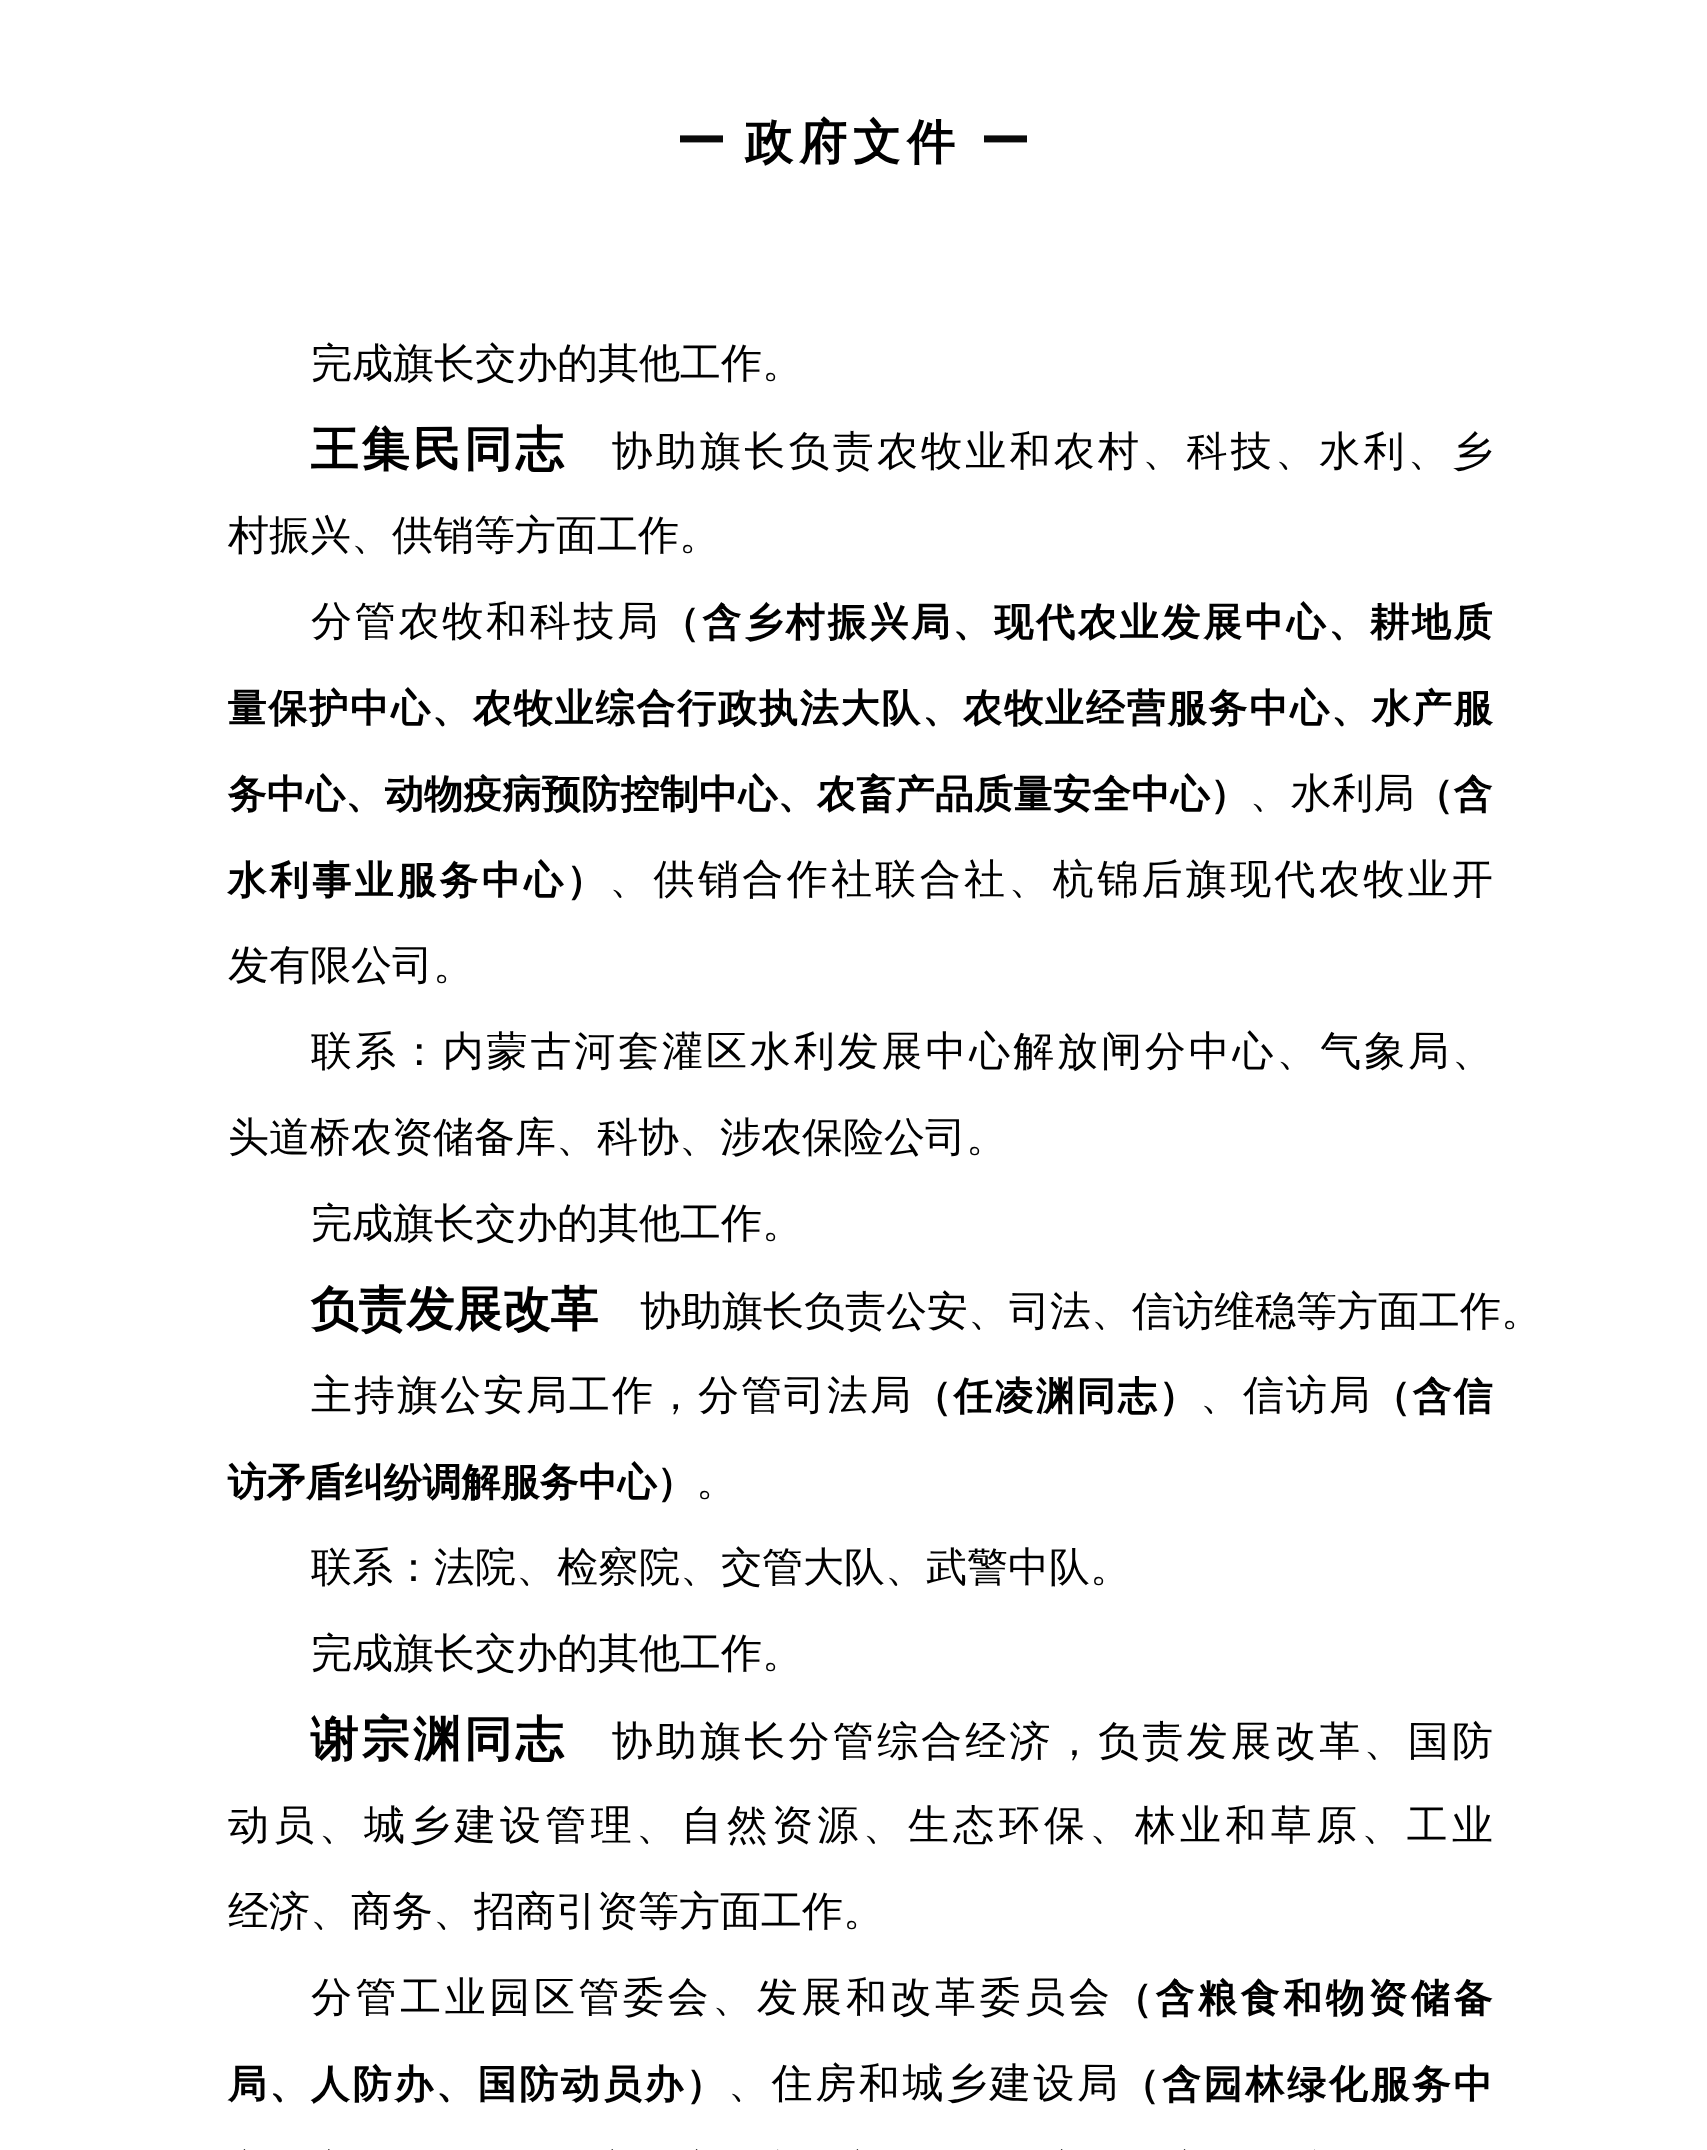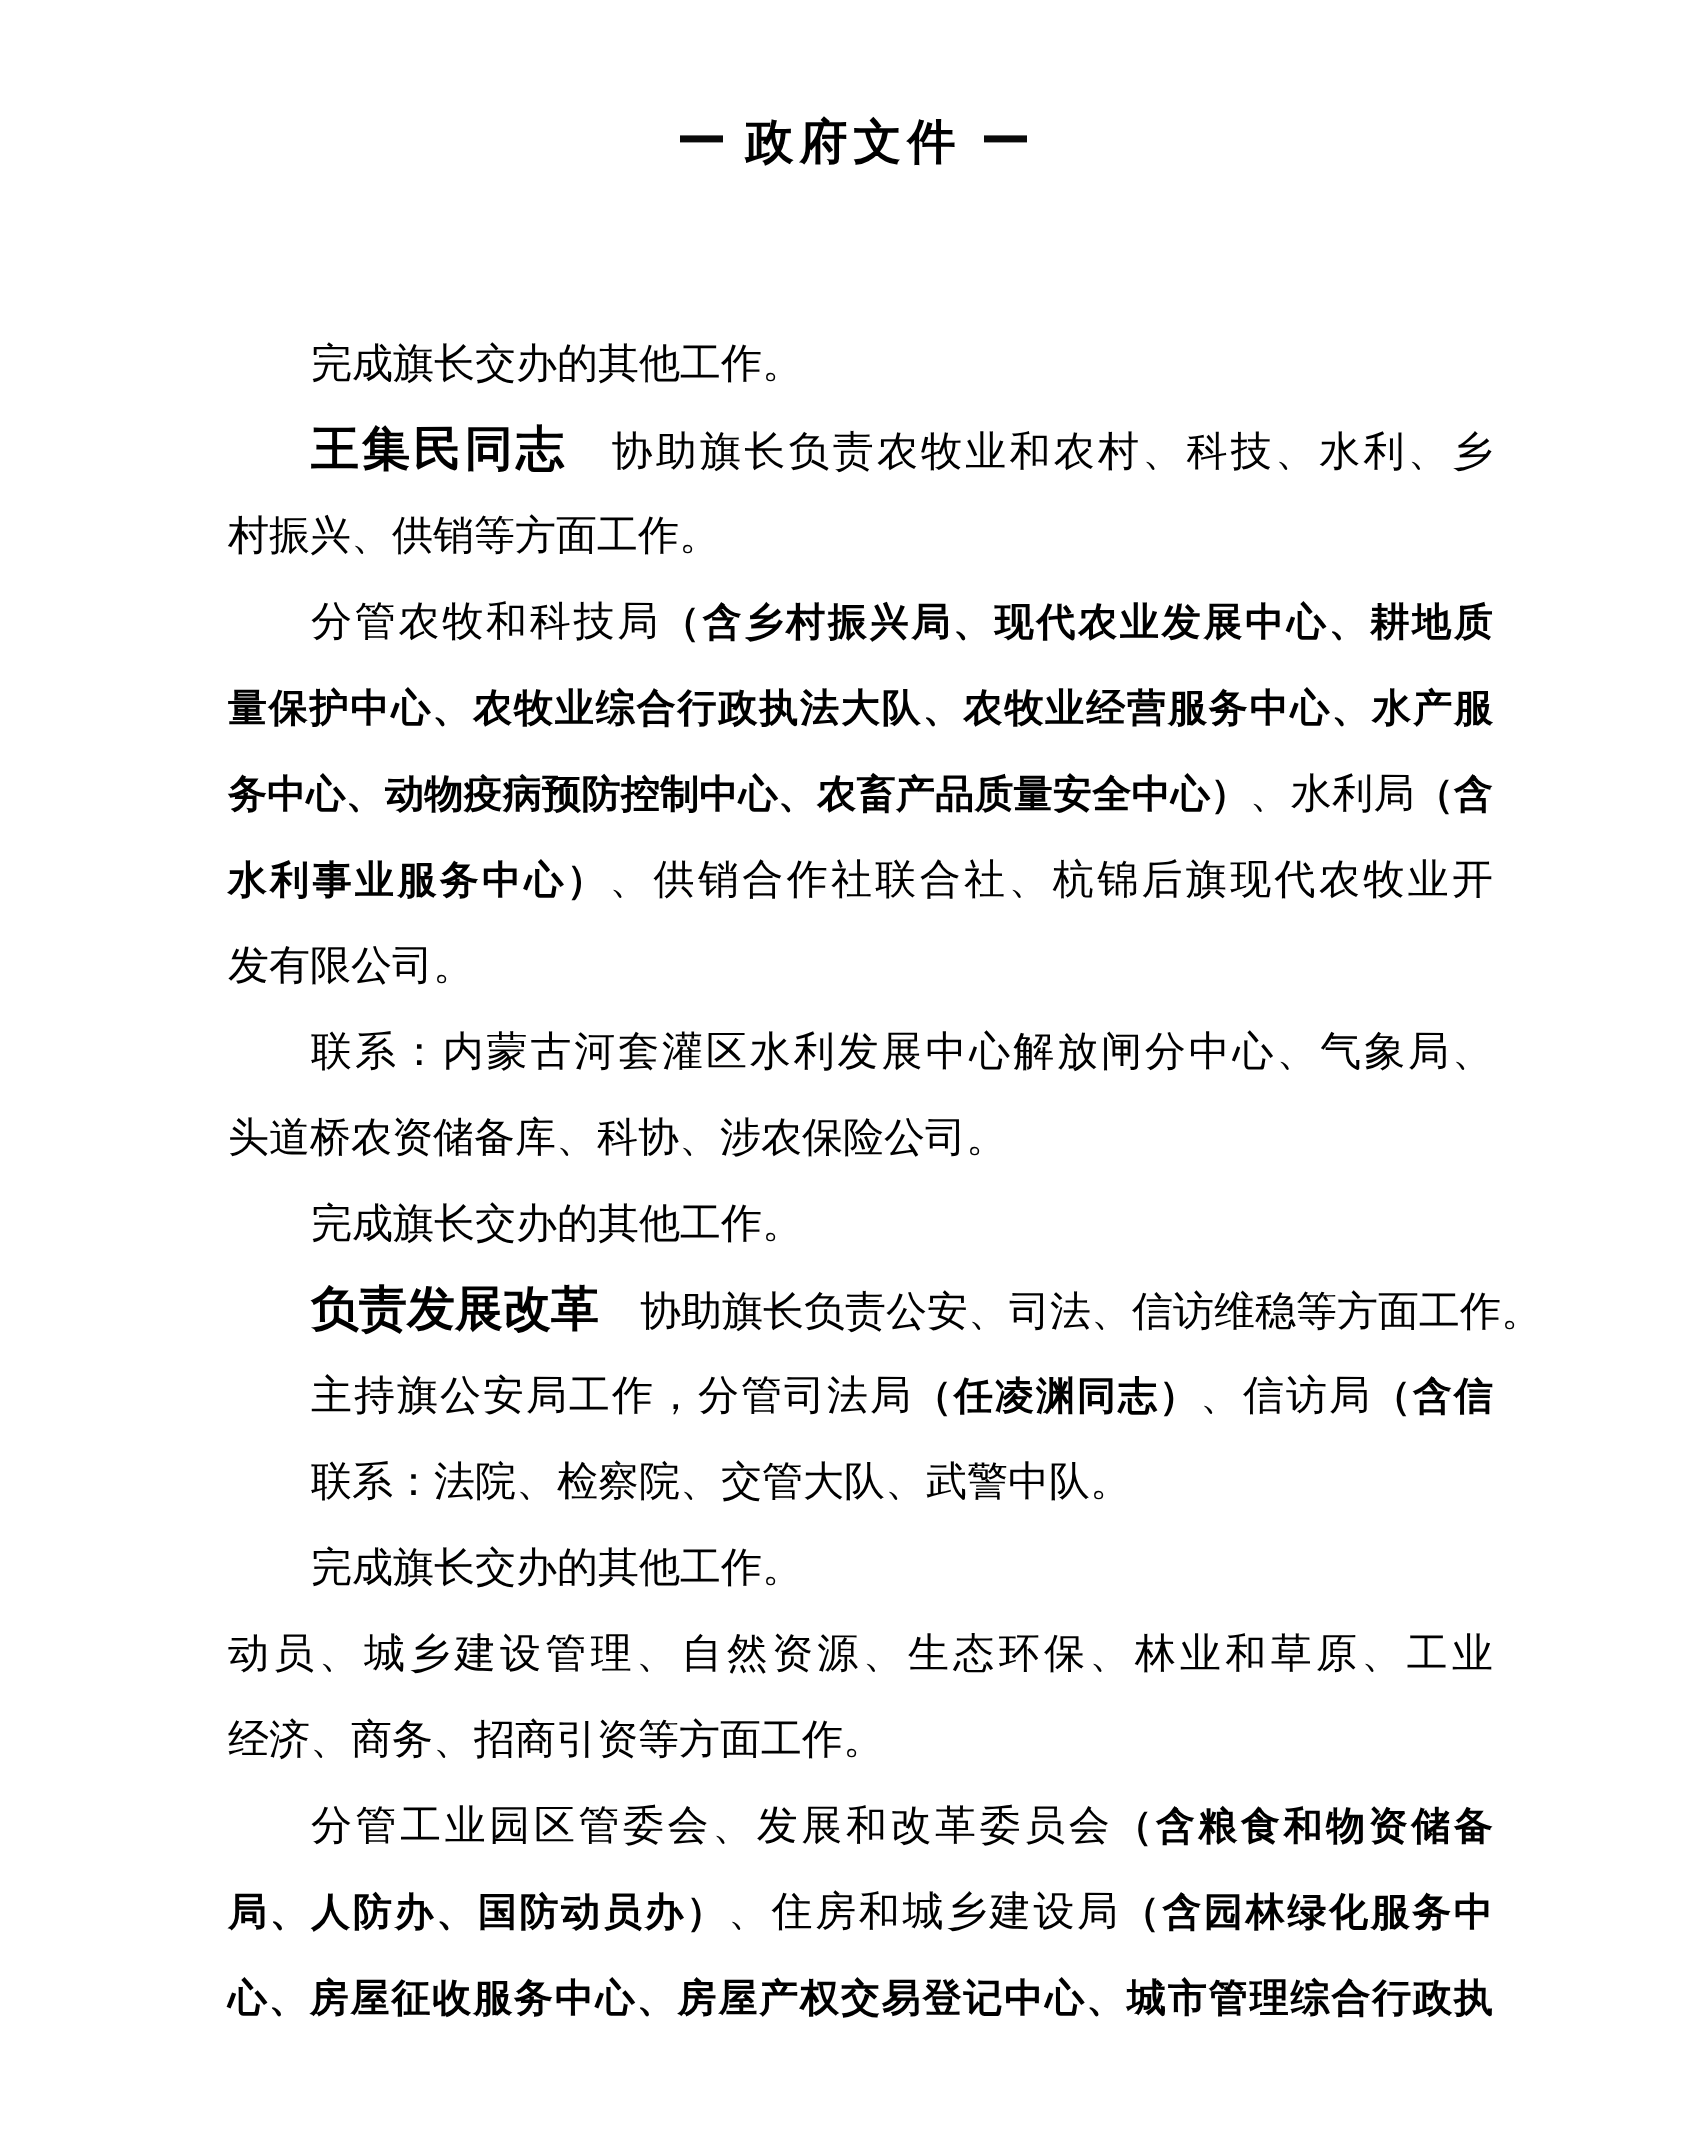--- a/index.html
+++ b/index.html
@@ -87,22 +87,24 @@
       <div class="line indent"><span class="seg-regular">分管农牧和科技局</span><span class="seg-bold">（含乡村振兴局、现代农业发展中心、耕地质</span></div>
       <div class="line"><span class="seg-bold">量保护中心、农牧业综合行政执法大队、农牧业经营服务中心、水产服</span></div>
       <div class="line"><span class="seg-bold">务中心、动物疫病预防控制中心、农畜产品质量安全中心）</span><span class="seg-regular">、水利局</span><span class="seg-bold">（含</span></div>
       <div class="line"><span class="seg-bold">水利事业服务中心）</span><span class="seg-regular">、供销合作社联合社、杭锦后旗现代农牧业开</span></div>
       <div class="line last"><span class="seg-regular">发有限公司。</span></div>
       <div class="line indent"><span class="seg-regular">联系：内蒙古河套灌区水利发展中心解放闸分中心、气象局、</span></div>
       <div class="line last"><span class="seg-regular">头道桥农资储备库、科协、涉农保险公司。</span></div>
       <div class="line indent last"><span class="seg-regular">完成旗长交办的其他工作。</span></div>
       <div class="line indent"><span class="seg-name">负责发展改革</span><span class="seg-regular">　协助旗长负责公安、司法、信访维稳等方面工作。</span></div>
       <div class="line indent"><span class="seg-regular">主持旗公安局工作，分管司法局</span><span class="seg-bold">（任凌渊同志）</span><span class="seg-regular">、信访局</span><span class="seg-bold">（含信</span></div>
+      <div class="line last"><span class="seg-bold">访矛盾纠纷调解服务中心）</span><span class="seg-regular">。</span></div>
       <div class="line indent last"><span class="seg-regular">联系：法院、检察院、交管大队、武警中队。</span></div>
       <div class="line indent last"><span class="seg-regular">完成旗长交办的其他工作。</span></div>
+      <div class="line indent"><span class="seg-name">谢宗渊同志</span><span class="seg-regular">　协助旗长分管综合经济，负责发展改革、国防</span></div>
       <div class="line"><span class="seg-regular">动员、城乡建设管理、自然资源、生态环保、林业和草原、工业</span></div>
       <div class="line last"><span class="seg-regular">经济、商务、招商引资等方面工作。</span></div>
       <div class="line indent"><span class="seg-regular">分管工业园区管委会、发展和改革委员会</span><span class="seg-bold">（含粮食和物资储备</span></div>
       <div class="line"><span class="seg-bold">局、人防办、国防动员办）</span><span class="seg-regular">、住房和城乡建设局</span><span class="seg-bold">（含园林绿化服务中</span></div>
       <div class="line"><span class="seg-bold">心、房屋征收服务中心、房屋产权交易登记中心、城市管理综合行政执</span></div>
     </div>
 
 </div>
 
 

